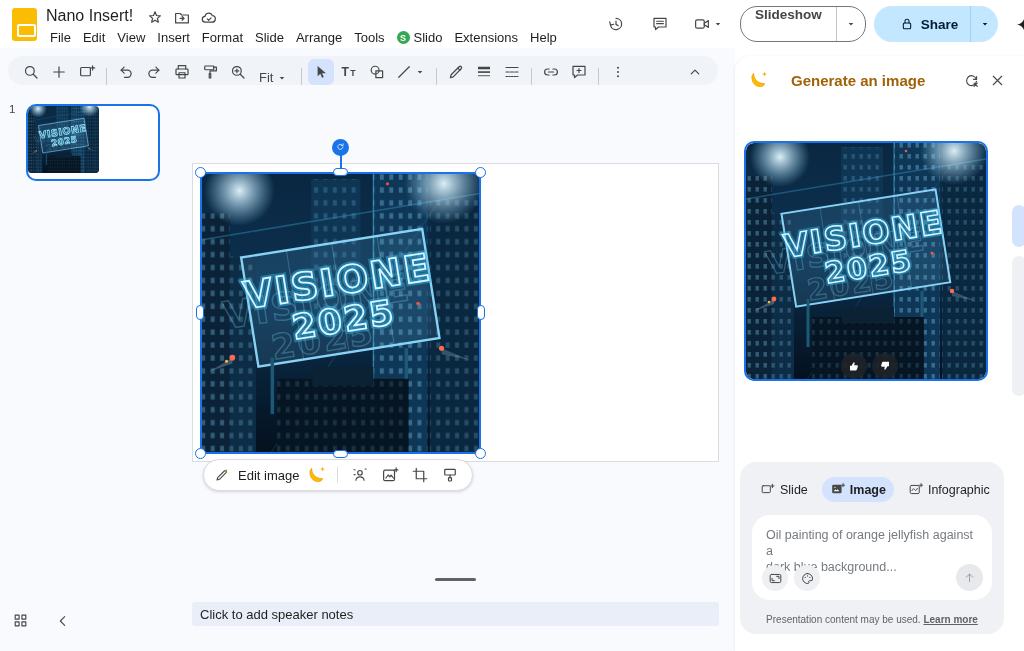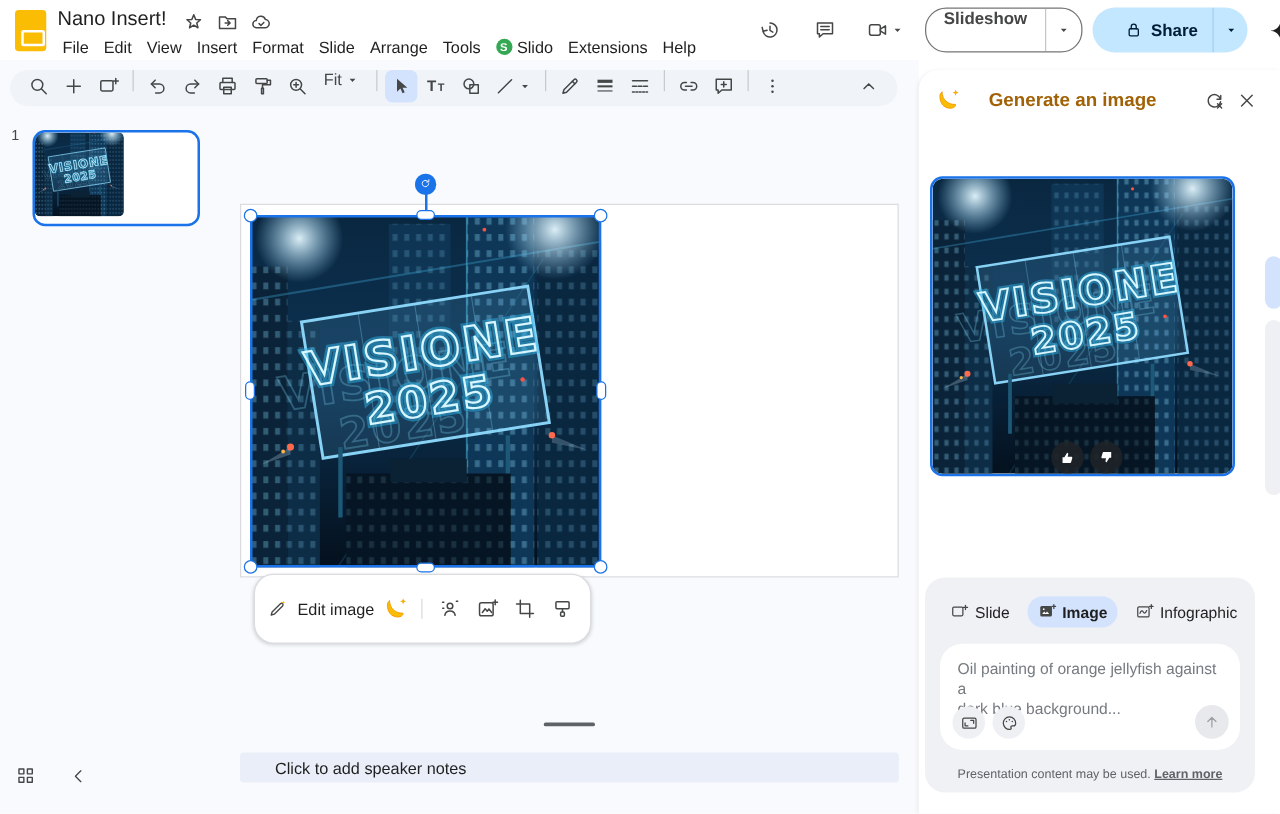--- a/index.html
+++ b/index.html
@@ -26,21 +26,21 @@
   .btn-share{display:flex;align-items:center;height:36px;border-radius:18px;background:#c2e7ff;overflow:hidden}
   .btn-share .main{display:flex;align-items:center;gap:6px;padding:0 12px 0 25px;color:#001d35}
   .btn-share .lbl{font-size:13.5px;font-weight:600;color:#001d35}
   .btn-share .caret-part{border-left:1px solid #9fd2f5;width:27px;height:36px;display:flex;align-items:center;justify-content:center;color:#001d35}
 
   
   .workspace{position:absolute;left:0;top:48px;width:735px;height:603px;background:#f8fafd}
 
   
   .toolbar{position:absolute;left:8px;top:56px;width:710px;height:29px;background:#f0f4f9;border-radius:15px;
-           display:flex;align-items:flex-start;padding:0 10px;box-sizing:border-box;gap:2px}
+           display:flex;align-items:flex-end;padding:0 10px;box-sizing:border-box;gap:2px}
   .tb-btn{width:26px;height:26px;border-radius:6px;display:flex;align-items:center;justify-content:center;color:#444746}
   .tb-btn.active{background:#d3e3fd}
   .tb-sep{width:1px;height:17px;background:#c7cacd;margin:0 4px}
   .tb-fit{display:flex;align-items:center;gap:2px;font-size:13px;color:#444746;padding:0 6px}
   .tb-spring{flex:1}
 
   
   .slide-num{position:absolute;left:9px;top:103px;font-size:11.5px;color:#444746}
   .thumb{position:absolute;left:26px;top:104px;width:130px;height:73px;background:#fff;border:2px solid #1a73e8;border-radius:10px;overflow:hidden}
   .thumb-art{position:absolute;left:3px;top:3px;width:71px;height:67px;border-radius:4px;overflow:hidden}
@@ -51,29 +51,29 @@
   .art-fill{position:absolute;inset:0;overflow:hidden}
   .sel-frame{position:absolute;inset:0;border:2px solid #1a73e8;box-sizing:border-box;pointer-events:none}
   .handle-c{position:absolute;width:9px;height:9px;background:#fff;border:1.6px solid #1a73e8;border-radius:50%}
   .handle-e{position:absolute;background:#fff;border:1.6px solid #1a73e8;border-radius:4px}
   .rot-stem{position:absolute;left:50%;top:-17px;width:2px;height:17px;margin-left:-1px;background:#1a73e8}
   .rot-circle{position:absolute;left:50%;top:-33px;width:17px;height:17px;margin-left:-9px;border-radius:50%;
               background:#1a73e8;color:#fff;display:flex;align-items:center;justify-content:center}
 
   
   .edit-pill{position:absolute;left:203px;top:459px;height:30px;background:#fff;border:1px solid #dadce0;border-radius:16px;
-             display:flex;align-items:center;padding:12px 10px;gap:6px;box-shadow:0 1px 3px rgba(60,64,67,.2)}
+             display:flex;align-items:center;padding:0 10px;gap:6px;box-shadow:0 1px 3px rgba(60,64,67,.2)}
   .edit-pill .lbl{font-size:13px;color:#1f1f1f;margin:0 2px}
   .edit-pill .sep{width:1px;height:16px;background:#dadce0;margin:0 4px}
   .pill-btn{width:24px;height:24px;display:flex;align-items:center;justify-content:center;border-radius:6px;color:#444746}
 
   
   .resize-bar{position:absolute;left:435px;top:578px;width:41px;height:3px;background:#5f6368;border-radius:2px}
   .notes{position:absolute;left:192px;top:602px;width:527px;height:24px;background:#e9eef9;border-radius:3px;
-         display:flex;align-items:center;padding-left:28px;box-sizing:border-box;font-size:13px;color:#1f1f1f}
+         display:flex;align-items:center;padding-left:8px;box-sizing:border-box;font-size:13px;color:#1f1f1f}
   .bl-icons{position:absolute;left:12px;top:612px;display:flex;gap:26px;align-items:center}
 
   
   .panel{position:absolute;left:735px;top:56px;width:289px;height:595px;background:#fff;border-top-left-radius:16px;
          box-shadow:-1px 0 3px rgba(0,0,0,.05)}
   .panel-hdr{position:absolute;left:14px;top:10px;width:261px;height:28px;display:flex;align-items:center}
   .panel-title{font-size:15px;font-weight:600;color:#a16207;margin-left:22px}
   .panel-hbtn{width:26px;height:26px;display:flex;align-items:center;justify-content:center;border-radius:50%;color:#444746}
   .panel-desc{position:absolute;left:9px;top:48px;width:252px;font-size:12.5px;line-height:17px;color:#444746}
   .view-more{color:#0b57d0}

